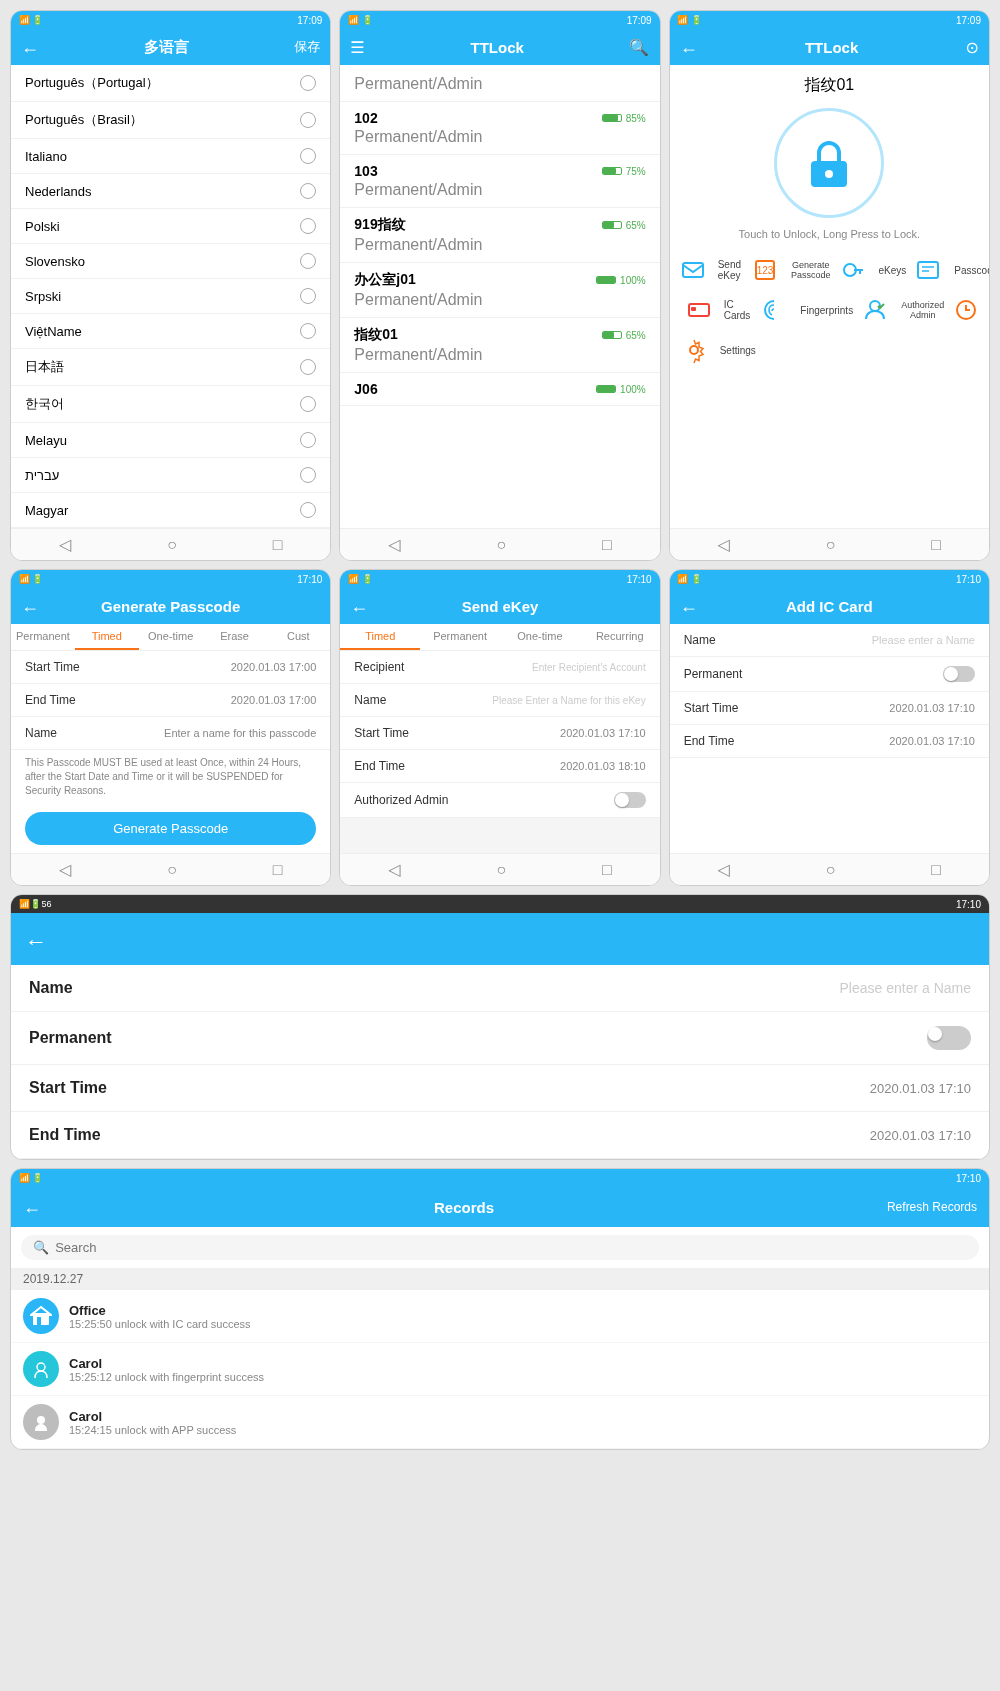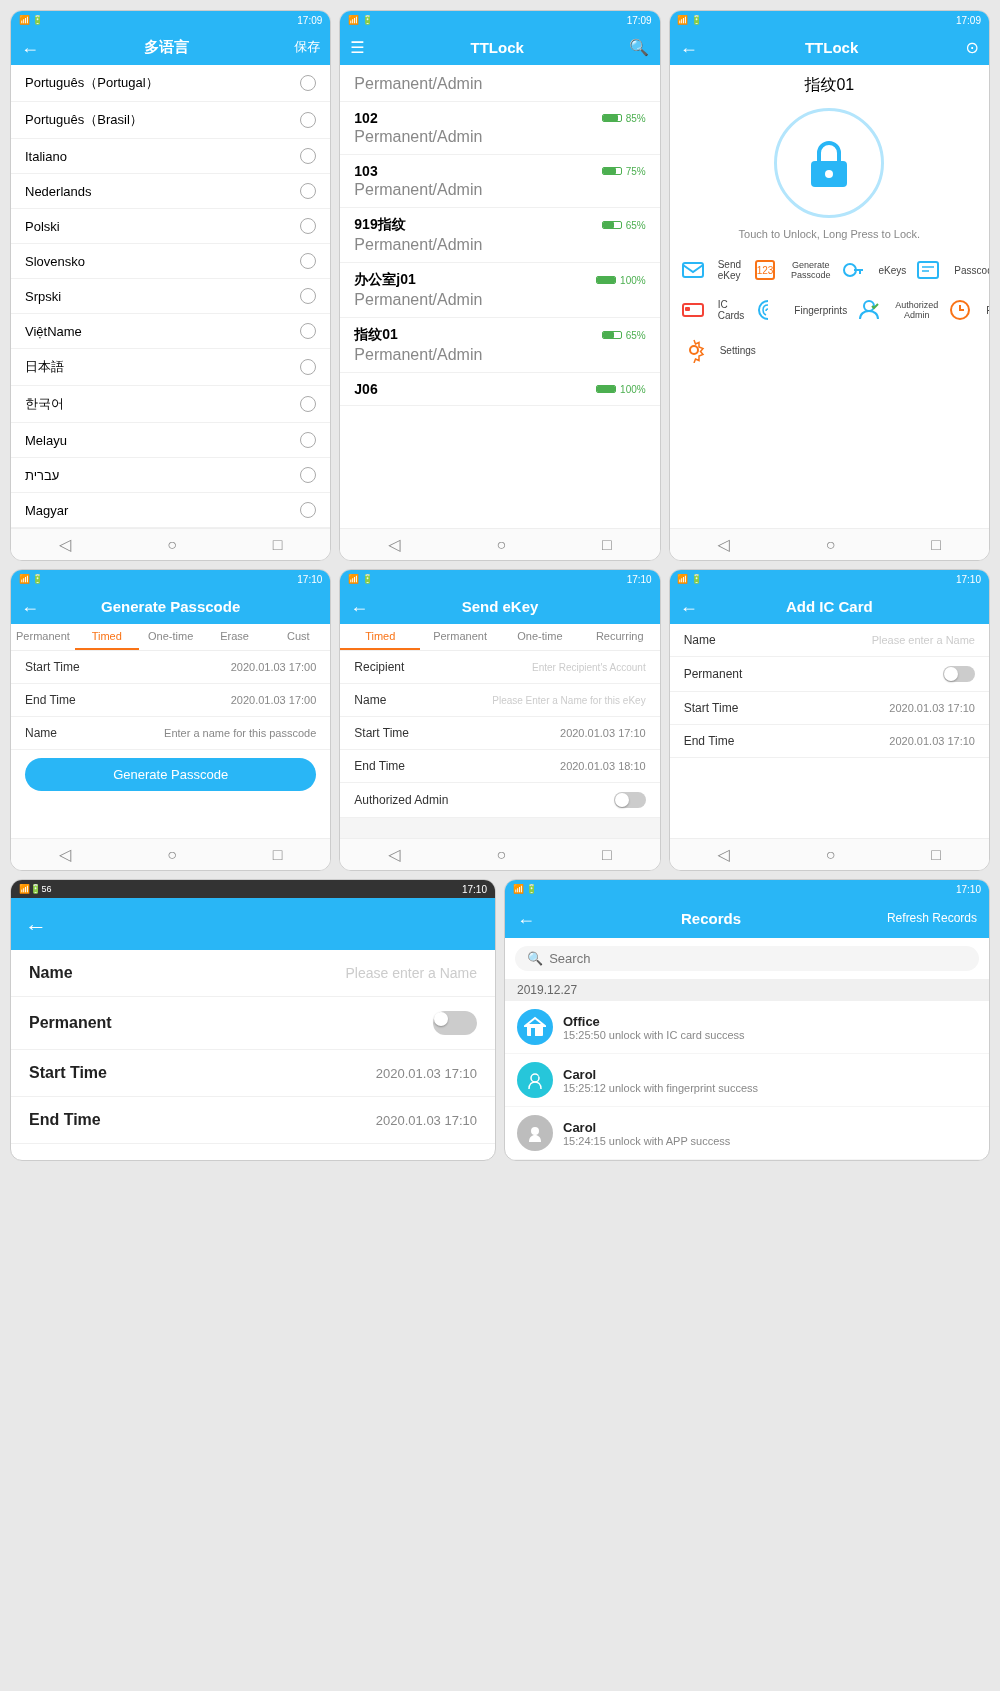--- a/index.html
+++ b/index.html
@@ -121,21 +121,21 @@
     }
     .icon-cell .icon-img {
       width: 28px; height: 28px;
       display: flex; align-items: center; justify-content: center;
       font-size: 20px;
     }
     .icon-row2 {
       display: grid;
       grid-template-columns: repeat(4, 1fr);
       width: 100%;
-      padding: 0 8px 4px;
+      padding: 0 14px 4px;
       gap: 4px;
     }
     .icon-row3 {
       display: grid;
       grid-template-columns: repeat(4, 1fr);
       width: 100%;
       padding: 0 8px 4px;
       gap: 4px;
     }
 
@@ -217,21 +217,21 @@
       content: '';
       width: 14px; height: 14px;
       background: #fff;
       border-radius: 50%;
       position: absolute;
       top: 1px; left: 1px;
       box-shadow: 0 1px 2px rgba(0,0,0,.3);
     }
 
     
-    .row3 { display: flex; gap: 8px; margin-bottom: 12px; }
+    .row3 { display: flex; gap: 8px; margin-bottom: 12px; flex-direction: column; }
     .phone-fingerprint {
       flex: 1;
       background: #fff;
       border-radius: 12px;
       overflow: hidden;
       border: 1px solid #ccc;
       display: flex;
       flex-direction: column;
     }
     .fp-title-bar {
@@ -646,20 +646,21 @@
         <span class="form-value">2020.01.03 17:00</span>
       </div>
       <div class="form-row">
         <span class="form-label">End Time</span>
         <span class="form-value">2020.01.03 17:00</span>
       </div>
       <div class="form-row">
         <span class="form-label">Name</span>
         <span class="form-value">Enter a name for this passcode</span>
       </div>
+      <div class="form-note">This Passcode MUST BE used at least Once, within 24 Hours, after the Start Date and Time or it will be SUSPENDED for Security Reasons.</div>
       <button class="gen-btn">Generate Passcode</button>
       <div style="flex:1"></div>
       <div class="bottom-nav">
         <span class="bnav-icon">◁</span>
         <span class="bnav-icon">○</span>
         <span class="bnav-icon">□</span>
       </div>
     </div>
 
     <div class="phone-frame2">

